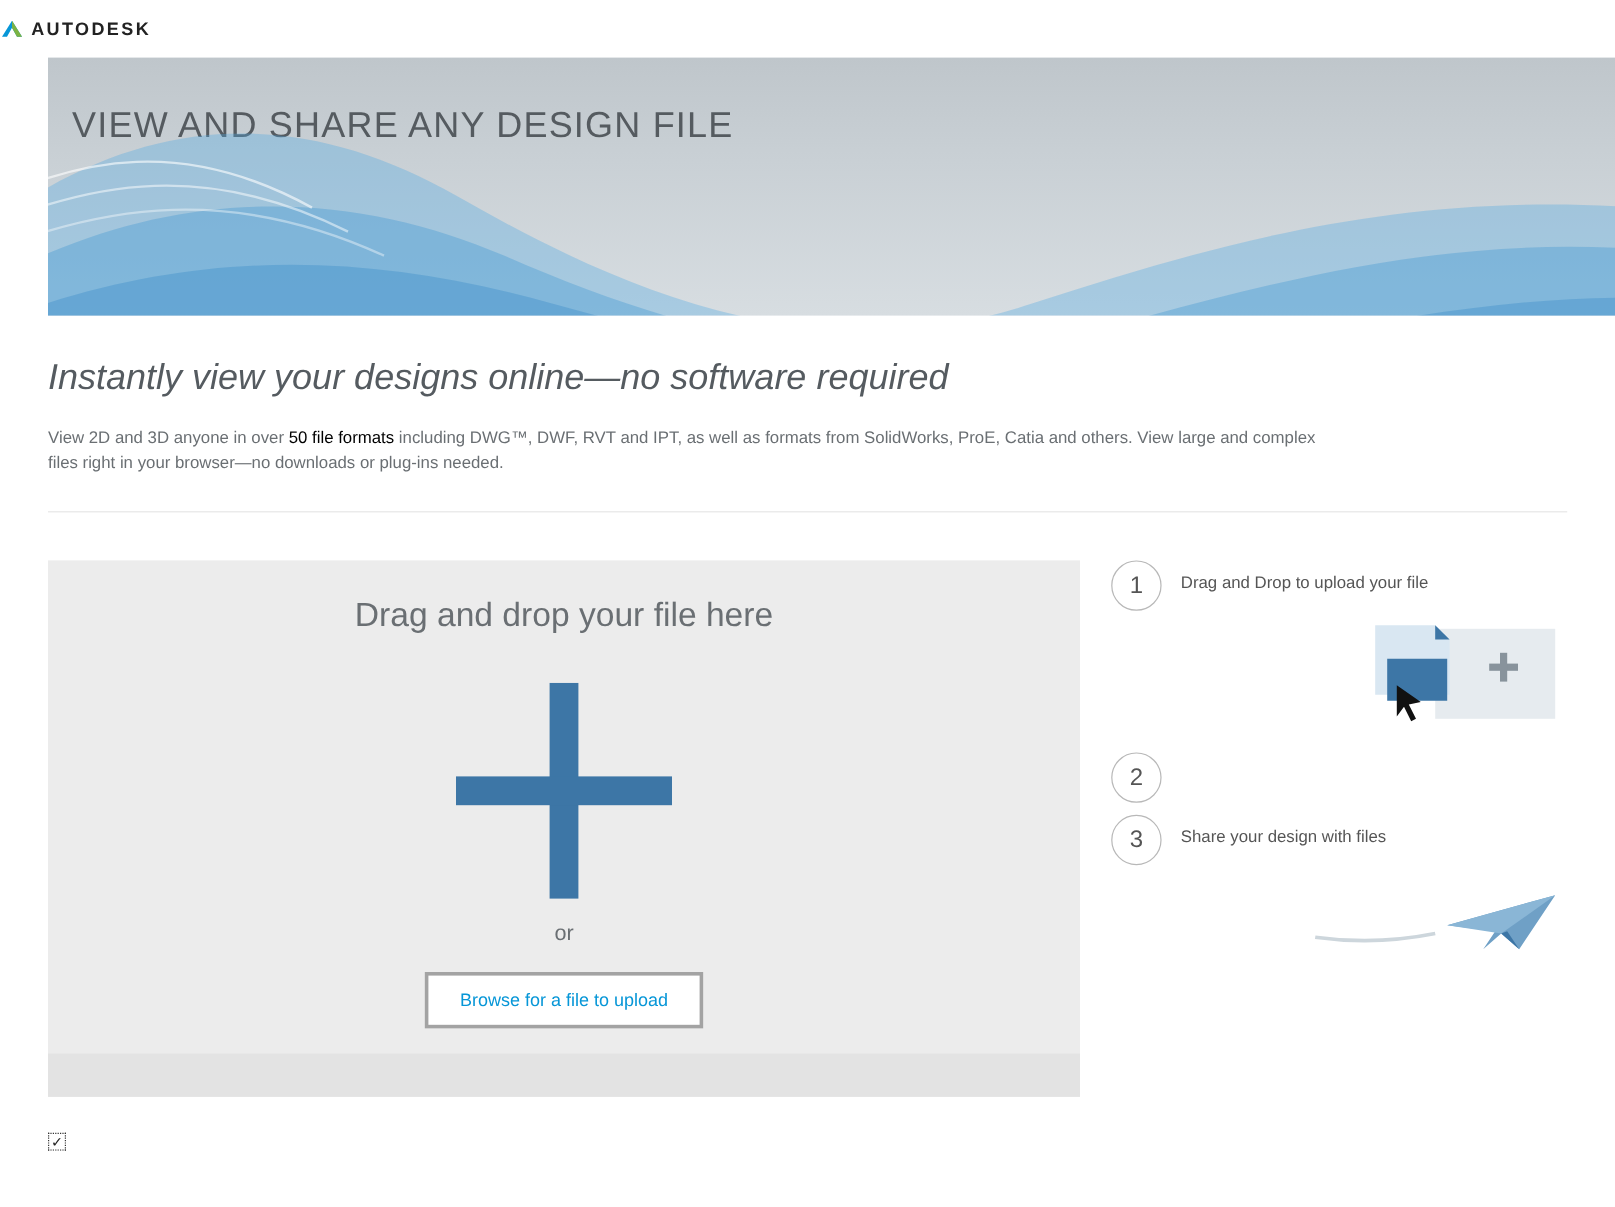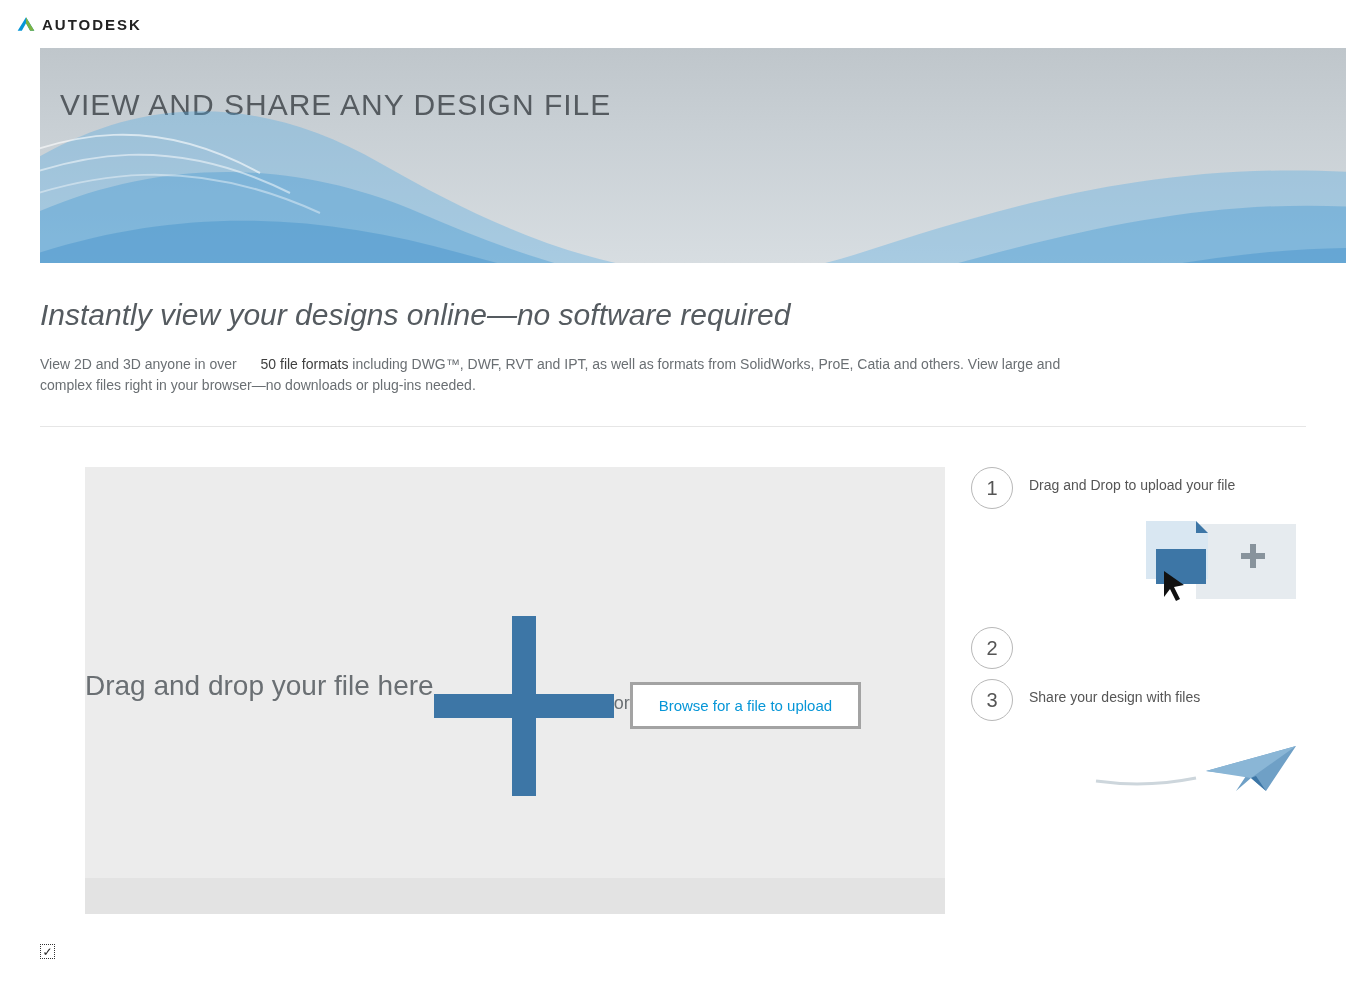--- a/index.html
+++ b/index.html
@@ -6,21 +6,21 @@
   body {
     font-family: Arial, Helvetica, sans-serif;
     background: #fff;
     color: #333;
     width: 1346px;
   }
   .header-bar {
     height: 48px;
     display: flex;
     align-items: center;
-    padding-left: 16px;
+    padding-left: 0;
     background: #fff;
   }
   .logo-wrap { display: flex; align-items: center; gap: 6px; }
   .logo-text { font-weight: 700; letter-spacing: 2px; font-size: 15px; color: #222; }
   .hero {
     height: 215px;
     background: linear-gradient(180deg,#bfc6cb 0%, #c9d0d5 40%, #d7dde1 100%);
     position: relative;
     overflow: hidden;
     padding: 40px 0 0 20px;
@@ -50,41 +50,40 @@
     margin-bottom: 22px;
     font-style: italic;
   }
   .subtext {
     font-size: 14px;
     line-height: 1.5;
     color: #6a6f73;
     max-width: 1060px;
     margin-bottom: 30px;
   }
-  .link { color: #404040; text-decoration: none; margin-left: 20px; }
+  .link { color: #000000; text-decoration: none; }
   .divider {
     height: 1px;
     background: #e6e6e6;
     margin-bottom: 40px;
   }
   .columns {
     display: flex;
     gap: 26px;
     align-items: flex-start;
   }
   .dropzone {
     flex: 0 0 860px;
     height: 447px;
     background: #ececec;
     display: flex;
-    flex-direction: row;
+    flex-direction: column;
     align-items: center;
     padding-top: 30px;
     position: relative;
-    margin-left: 45px;
   }
   .drop-title {
     font-size: 28px;
     color: #6a6f73;
     font-weight: 400;
     margin-bottom: 40px;
   }
   .plus-icon svg { display: block; }
   .or-text {
     font-size: 18px;

